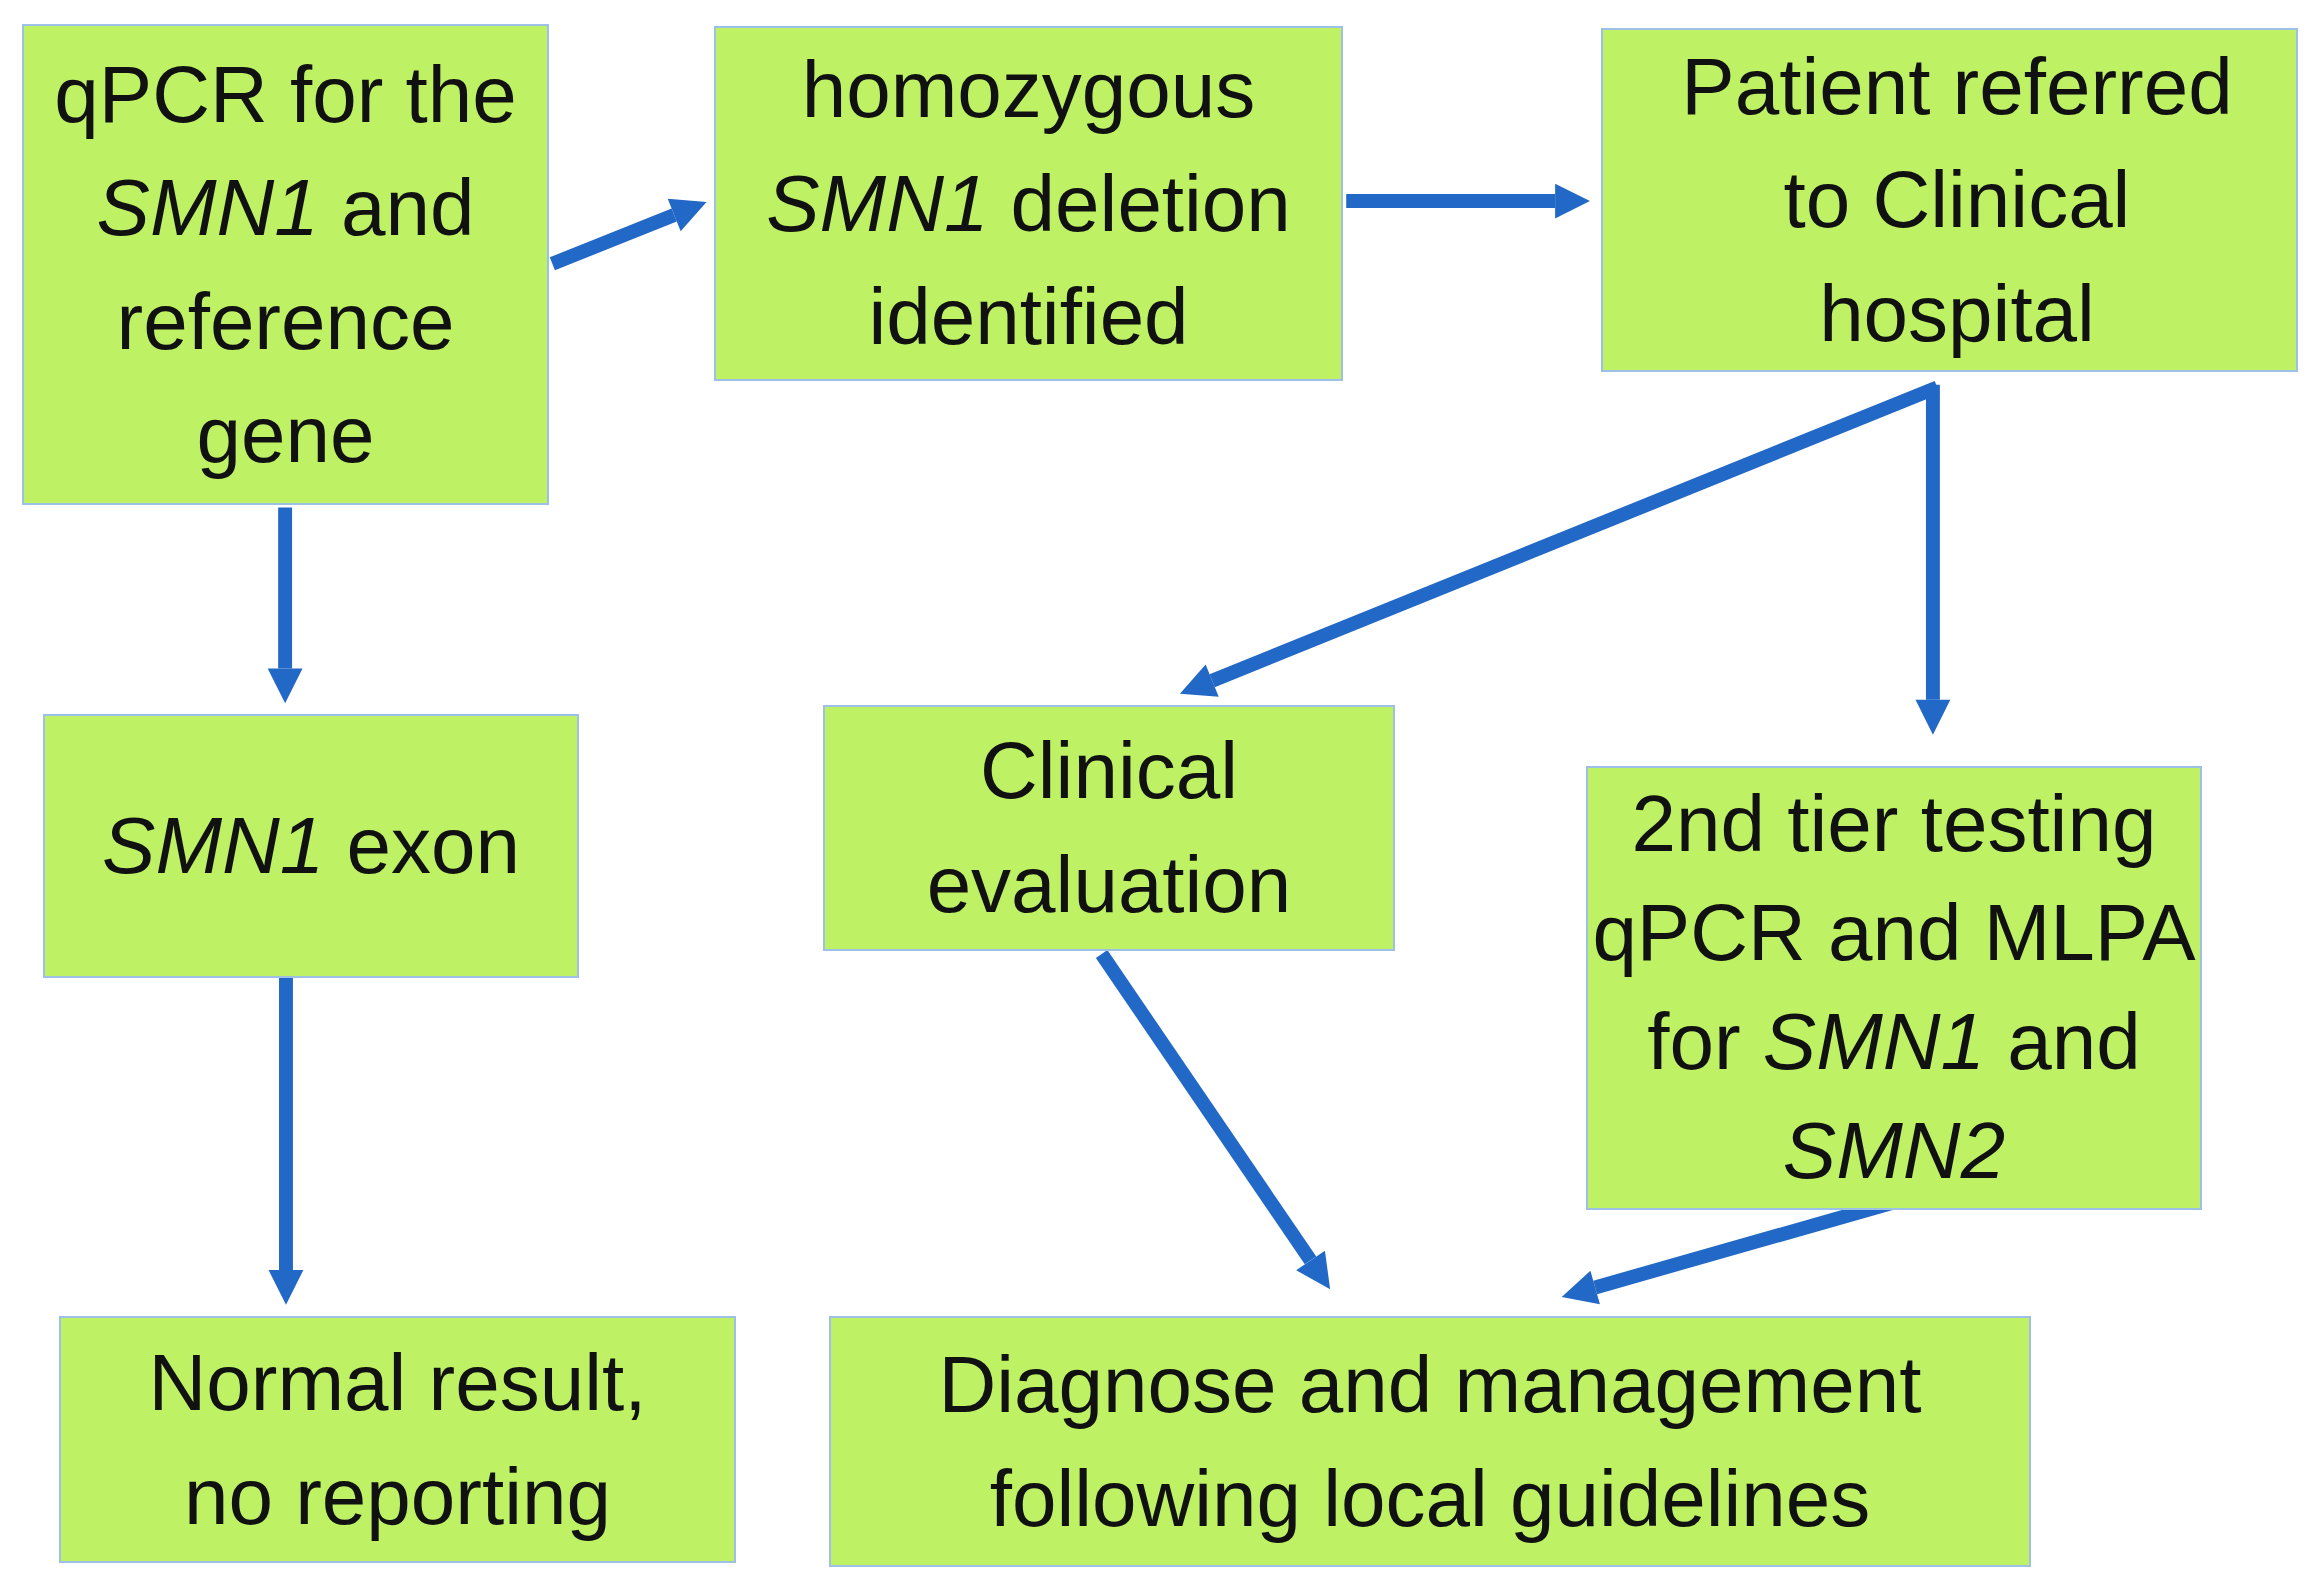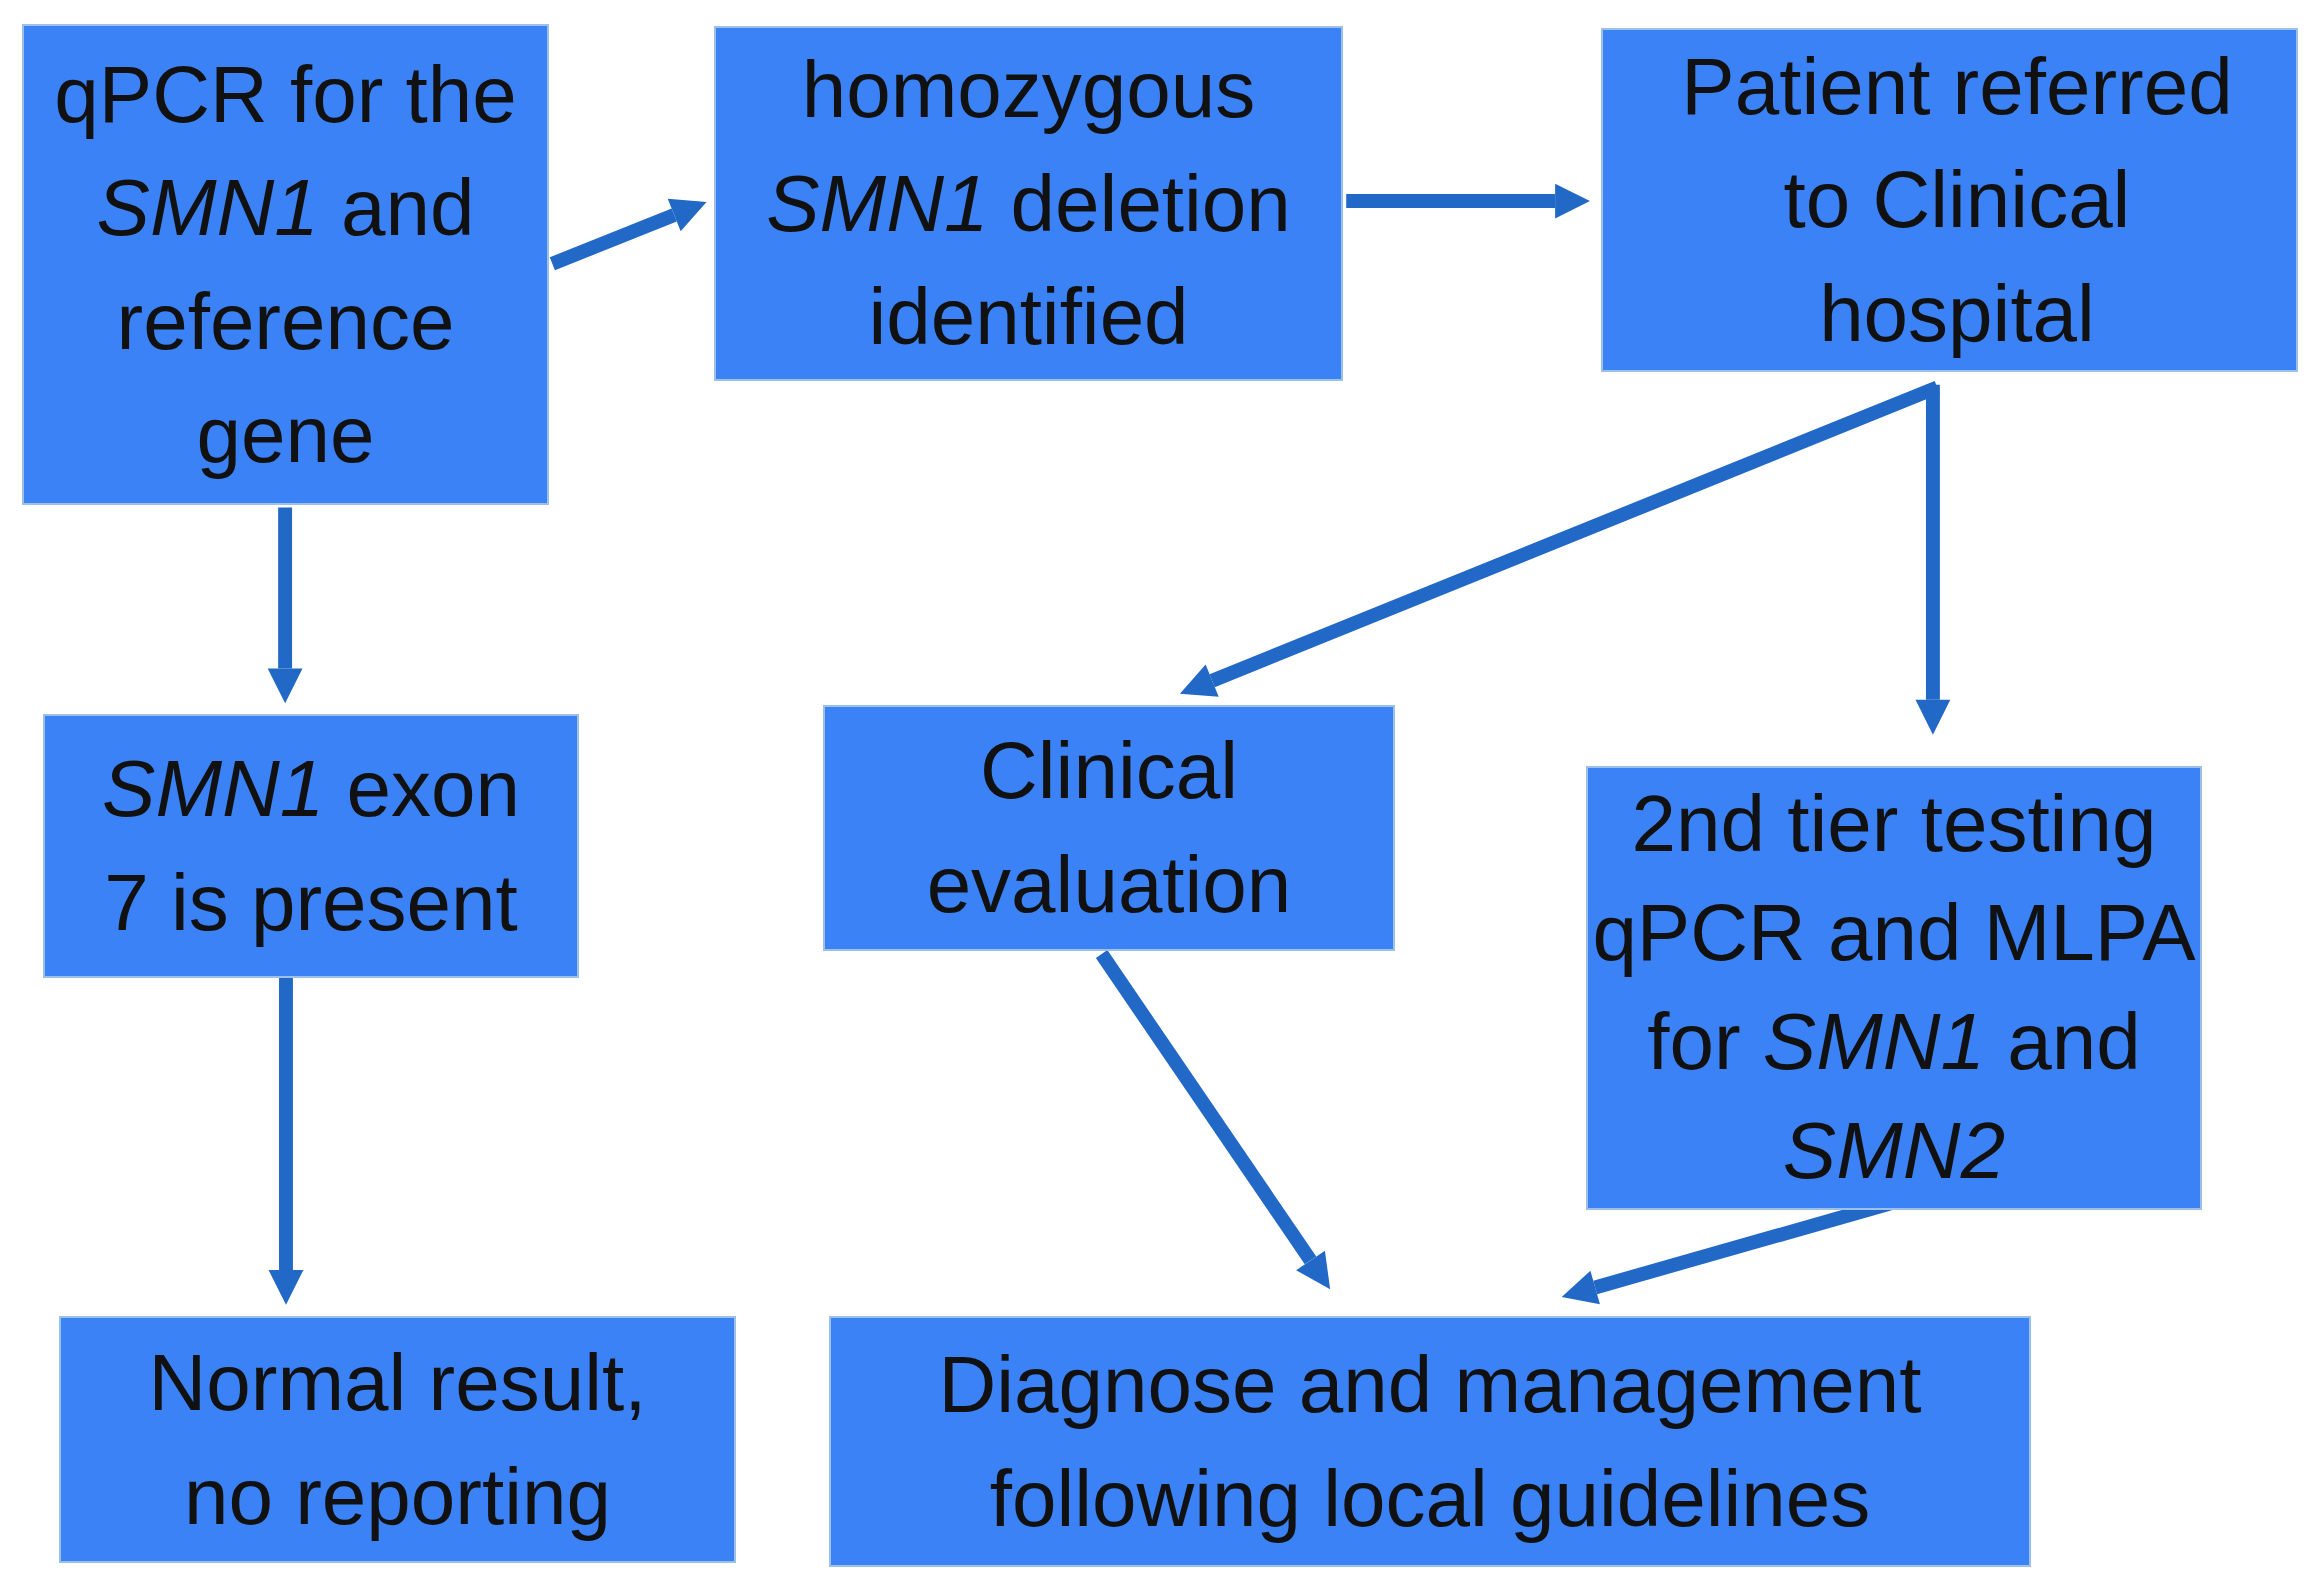--- a/index.html
+++ b/index.html
@@ -20,21 +20,21 @@
   .ar {
     stroke: #2268C6;
     stroke-width: 16;
     fill: none;
     marker-end: url(#ah);
   }
   .node {
     position: absolute;
     box-sizing: border-box;
     border: 2.6px solid #9CC0E6;
-    background: #3b82f6;
+    background: #bef264;
     display: flex;
     flex-direction: column;
     justify-content: center;
     align-items: center;
     text-align: center;
     color: #111111;
     font-size: 80px;
     line-height: 1.42;
     z-index: 2;
     white-space: nowrap;
@@ -84,21 +84,20 @@
   </div>
 
   <div class="node b3">
     <div class="ln"><span>Patient referred</span></div>
     <div class="ln"><span>to Clinical</span></div>
     <div class="ln"><span>hospital</span></div>
   </div>
 
   <div class="node b4">
     <div class="ln"><span class="it">SMN1</span><span> exon</span></div>
-    <div class="ln"><span>7 is present</span></div>
   </div>
 
   <div class="node b5">
     <div class="ln"><span>Clinical</span></div>
     <div class="ln"><span>evaluation</span></div>
   </div>
 
   <div class="node b6">
     <div class="ln"><span>2nd tier testing</span></div>
     <div class="ln"><span>qPCR and MLPA</span></div>

